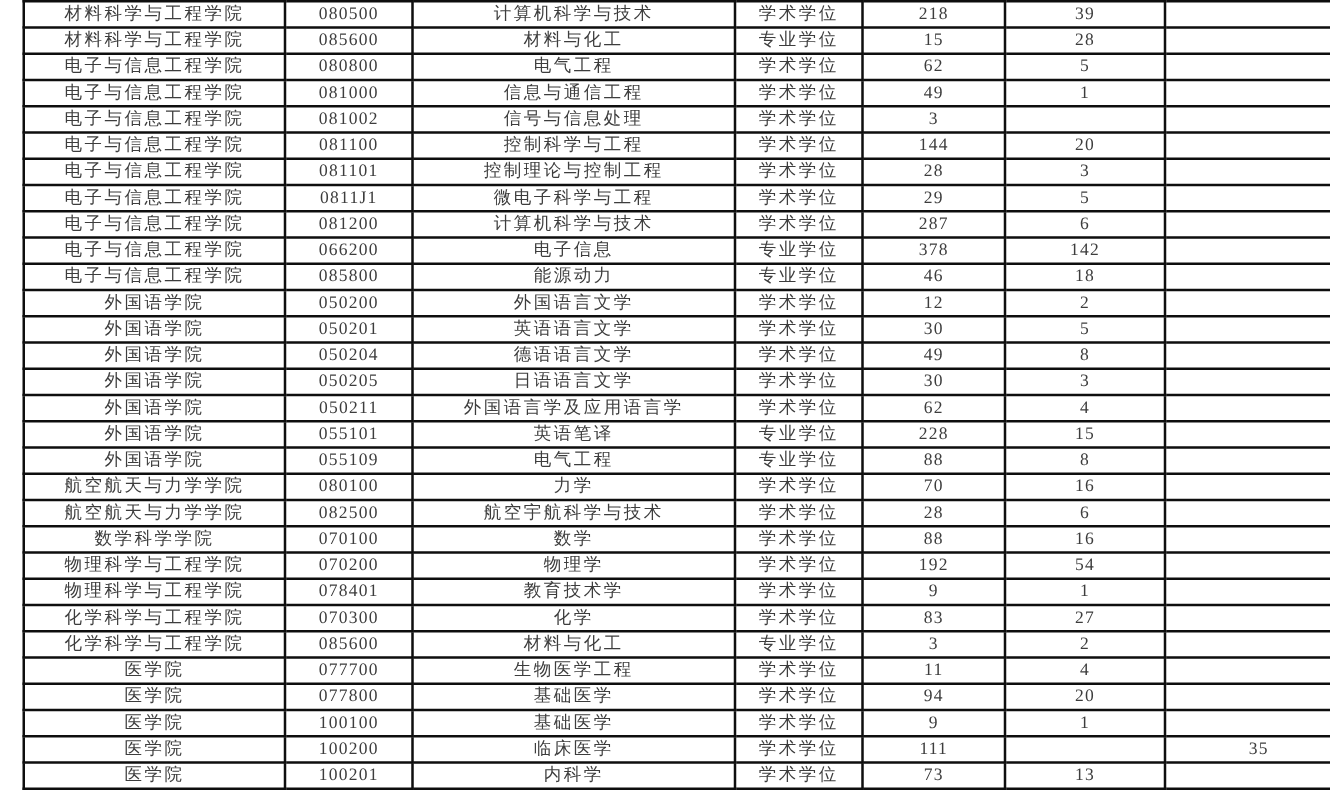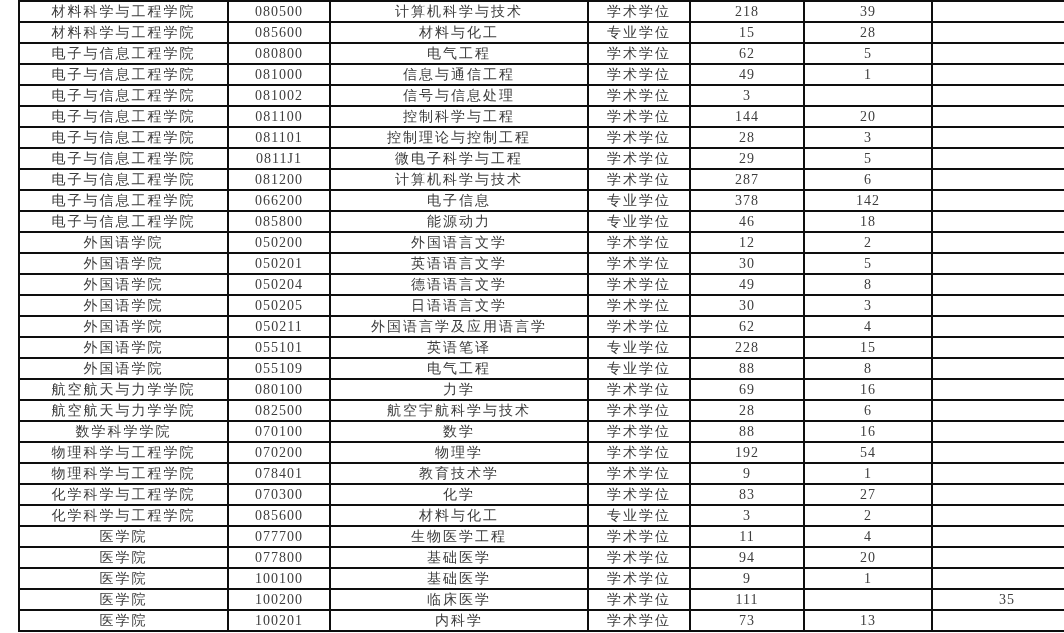--- a/index.html
+++ b/index.html
@@ -217,21 +217,21 @@
         <td class="c3">专业学位</td>
         <td class="c4">88</td>
         <td class="c5">8</td>
         <td class="c6"></td>
       </tr>
       <tr>
         <td class="c0">航空航天与力学学院</td>
         <td class="c1">080100</td>
         <td class="c2">力学</td>
         <td class="c3">学术学位</td>
-        <td class="c4">69</td>
+        <td class="c4">70</td>
         <td class="c5">16</td>
         <td class="c6"></td>
       </tr>
       <tr>
         <td class="c0">航空航天与力学学院</td>
         <td class="c1">082500</td>
         <td class="c2">航空宇航科学与技术</td>
         <td class="c3">学术学位</td>
         <td class="c4">28</td>
         <td class="c5">6</td>

